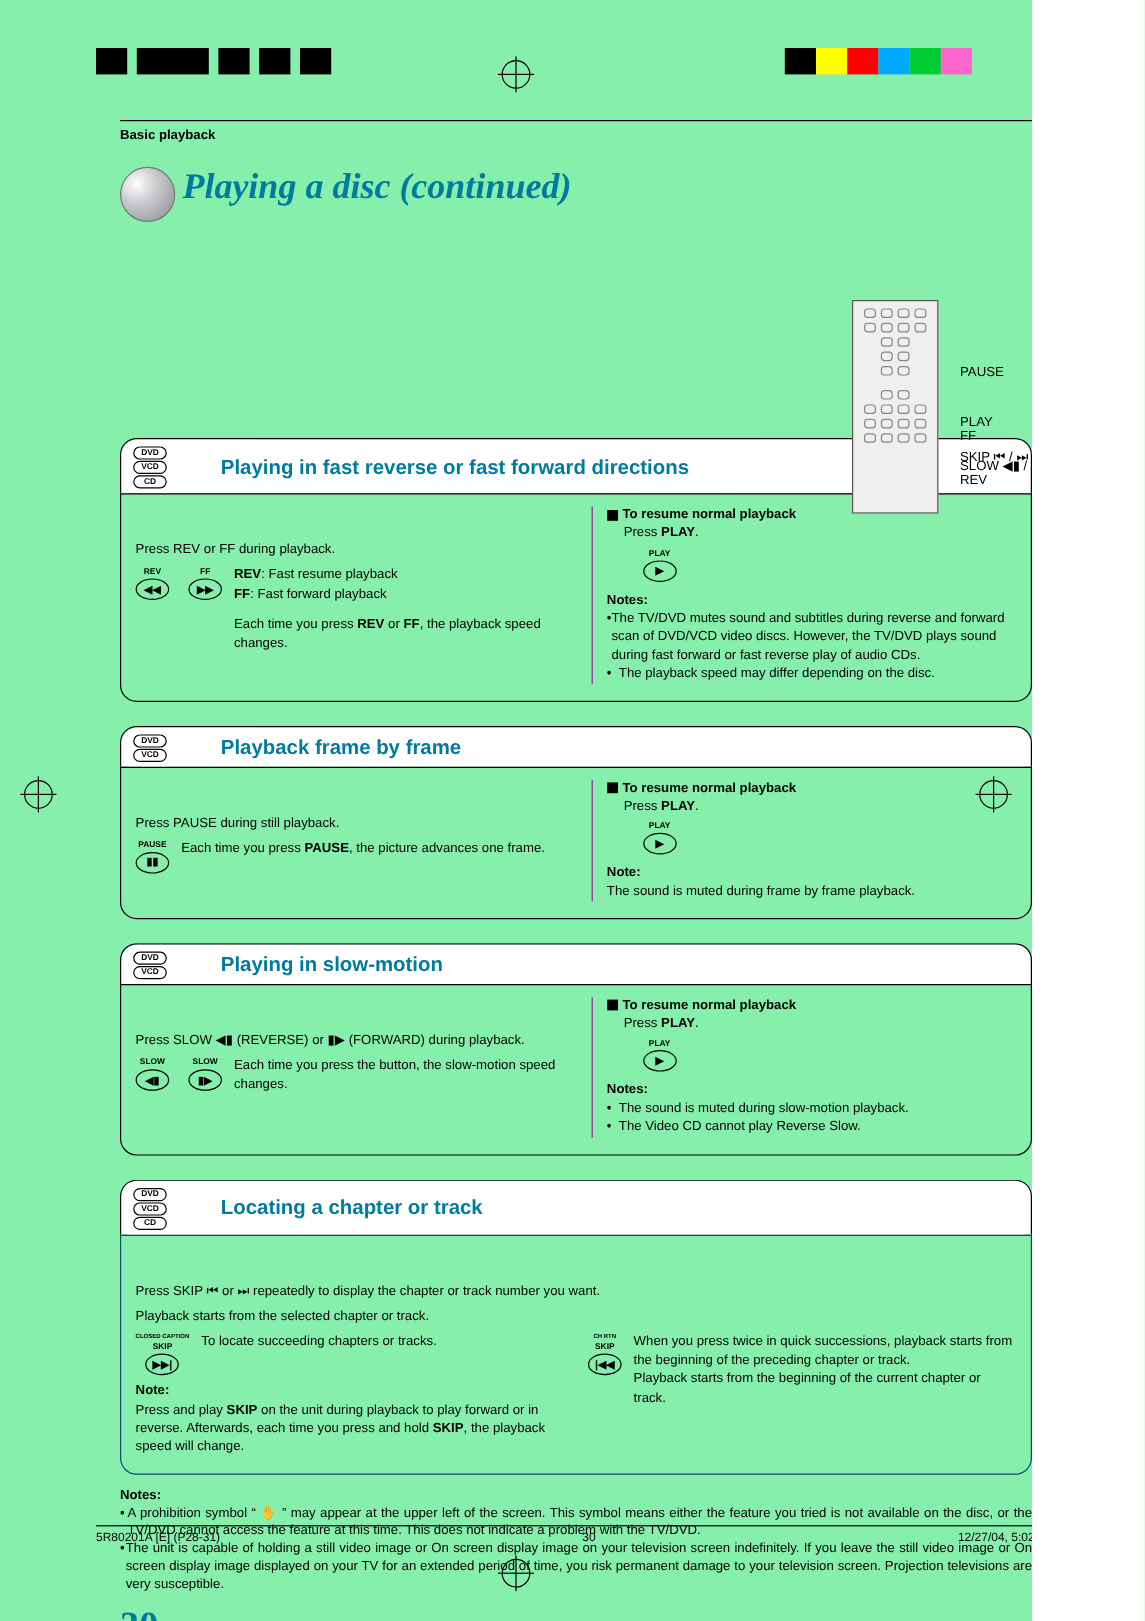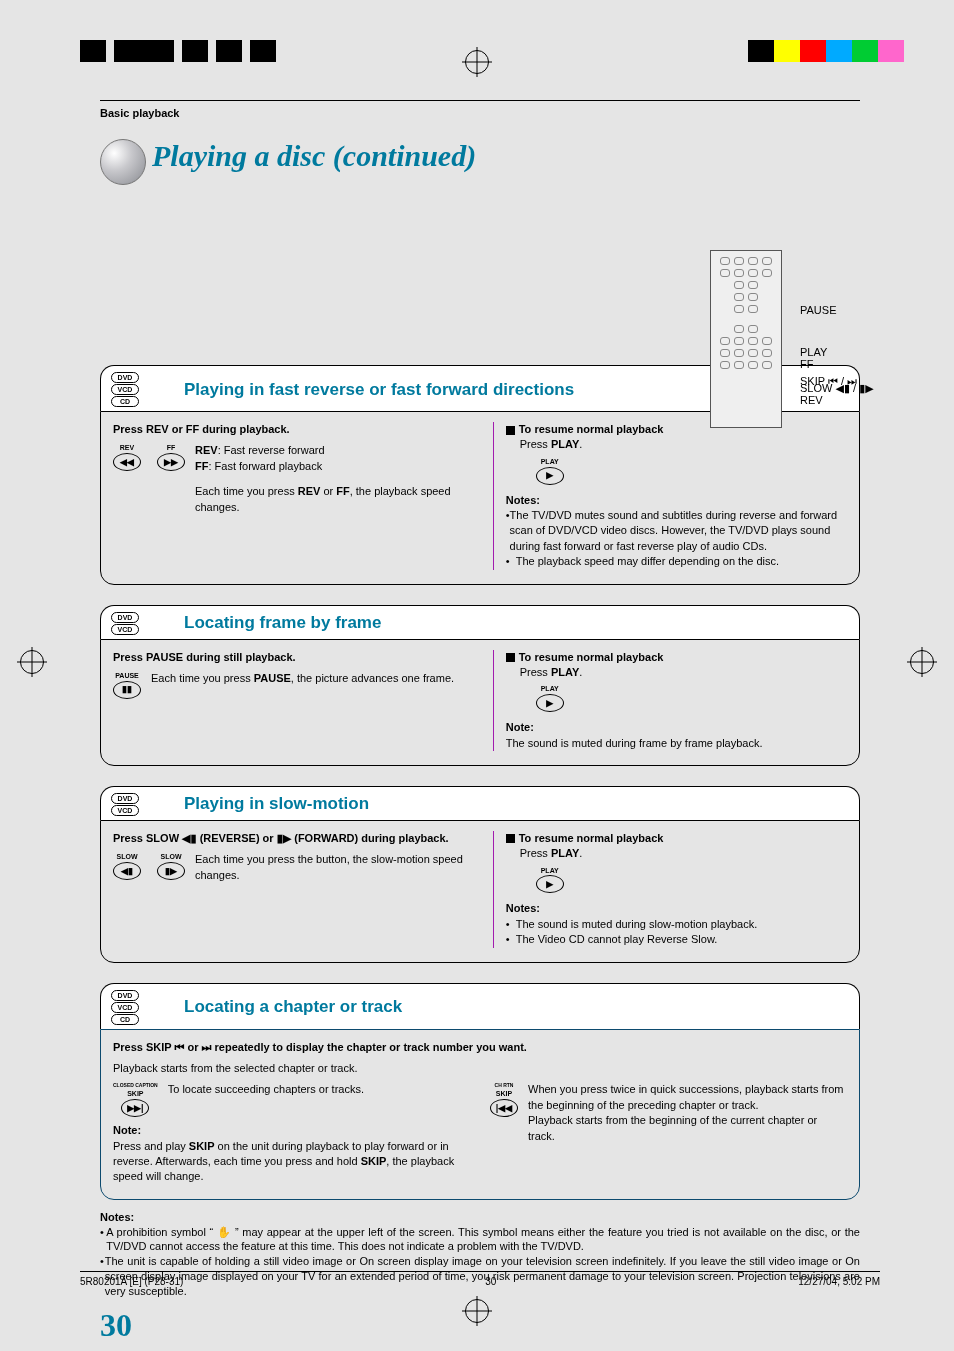--- a/index.html
+++ b/index.html
@@ -4,23 +4,23 @@
 <style>
   body {
     margin: 0;
     font-family: Arial, Helvetica, sans-serif;
     background: #fff;
     color: #000;
     width: 954px;
   }
   .page {
     position: relative;
-    width: 954px;
+    width: 860px;
     height: 1351px;
-    background: #e5e5e5;
+    background: #86efac;
     overflow: hidden;
   }
   
   .top-marks {
     position: absolute;
     top: 40px;
     left: 0;
     width: 100%;
     height: 40px;
   }
@@ -102,21 +102,21 @@
 
   .section-body {
     border:1px solid #000; border-radius:0 0 14px 14px;
     padding:10px 12px 14px 12px;
     display:flex; gap:10px;
     font-size:11px; line-height:1.4;
   }
   .section-left { width:52%; }
   .section-right { width:48%; border-left:1px solid #a21caf; padding-left:12px;}
 
-  .step-title { font-weight:bold; margin-bottom:6px; }
+  .step-title { font-weight:normal; margin-bottom:6px;margin-top:29px; }
   .inline-icons { display:inline-flex; gap:16px; vertical-align:middle; margin-right:10px;}
   .btn-icon {
     display:inline-flex; flex-direction:column; align-items:center; font-size:7px; font-weight:bold;
   }
   .btn-oval {
     border:1.3px solid #000; border-radius:50%; width:26px; height:16px;
     display:flex; align-items:center; justify-content:center; font-size:9px;
   }
   .sq { display:inline-block; width:9px;height:9px;background:#000;vertical-align:middle;margin-right:4px;}
   .resume-title{font-weight:bold;}
@@ -266,21 +266,21 @@
             <div class="btn-icon">
               <span>REV</span>
                 <div class="btn-oval glyph">◀◀</div>
             </div>
             <div class="btn-icon">
               <span>FF</span>
                 <div class="btn-oval glyph">▶▶</div>
             </div>
           </div>
           <div>
-            <div><b>REV</b><span>:  Fast reverse forward</span></div>
+            <div><b>REV</b><span>:  Fast resume playback</span></div>
             <div><b>FF</b><span>:    Fast forward playback</span></div>
             <div style="height:10px"></div>
             <div>
               <span>Each time you press </span><b>REV</b><span> or </span><b>FF</b><span>, the playback speed changes.</span>
             </div>
           </div>
         </div>
       </div>
       <div class="section-right">
         <div><span class="sq"></span><span class="resume-title">To resume normal playback</span></div>
@@ -301,21 +301,21 @@
             <span>The playback speed may differ depending on the disc.</span>
           </div>
       </div>
     </div>
 
     <div class="section-header">
       <div class="disc-badges">
         <span class="disc-badge">DVD</span>
         <span class="disc-badge">VCD</span>
       </div>
-      <div class="section-title">Locating frame by frame</div>
+      <div class="section-title">Playback frame by frame</div>
     </div>
     <div class="section-body">
       <div class="section-left">
         <div class="step-title">Press PAUSE during still playback.</div>
         <div style="display:flex;align-items:flex-start;">
           <div class="inline-icons">
             <div class="btn-icon">
               <span>PAUSE</span>
                 <div class="btn-oval glyph">▮▮</div>
             </div>

